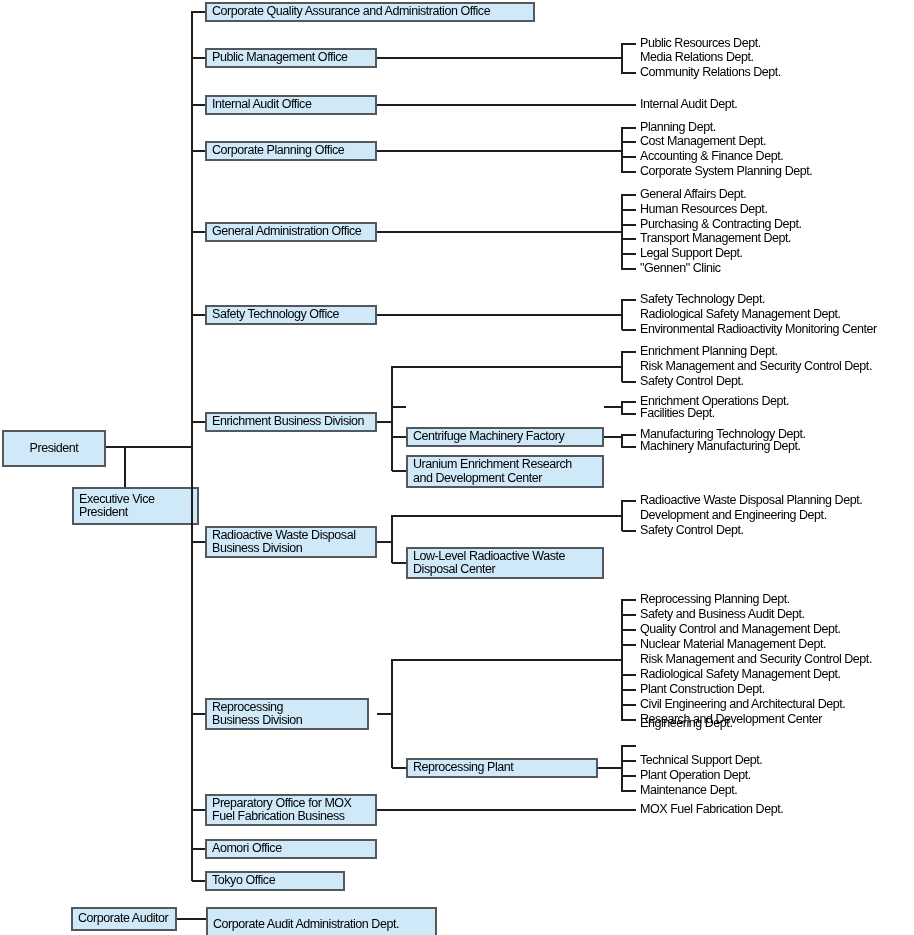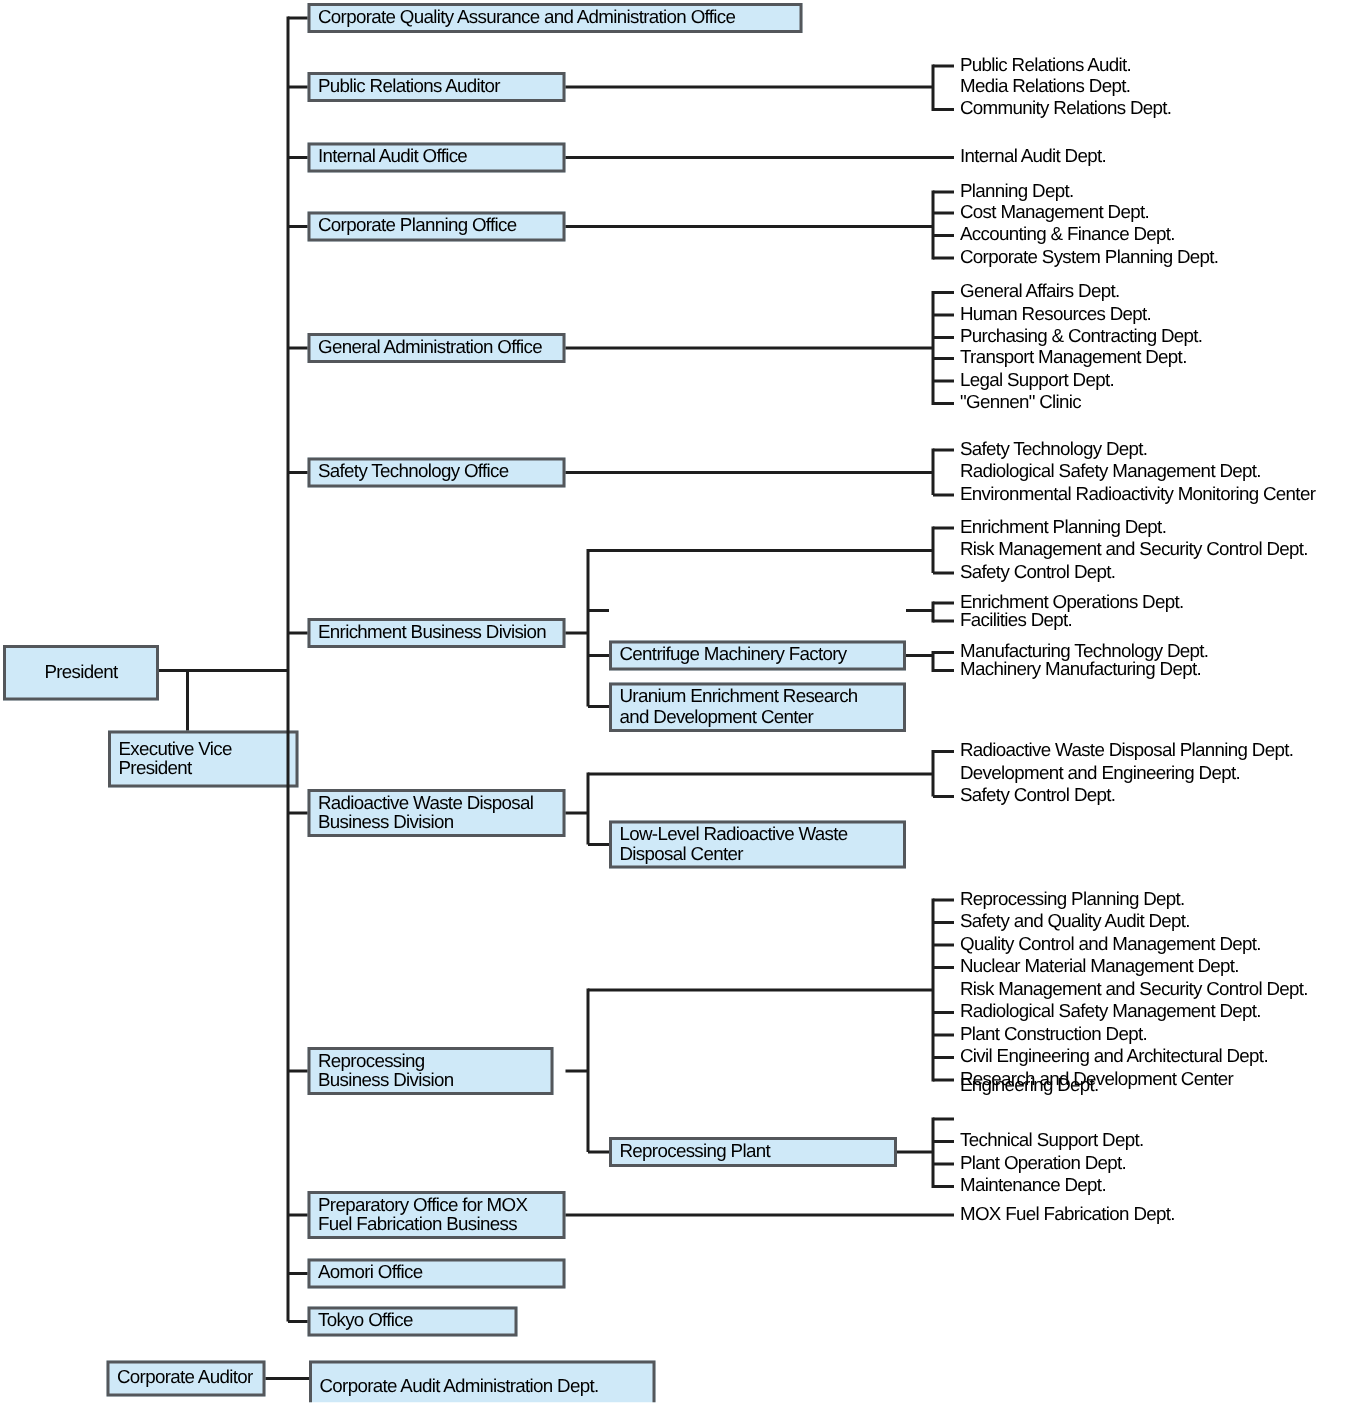--- a/index.html
+++ b/index.html
@@ -19,21 +19,21 @@
 
 <div class="stage">
 
   <div class="box ctr" style="left:2px;top:430px;width:104px;height:37px">President</div>
   <div class="box" style="left:72px;top:487px;width:127px;height:38px">Executive Vice
 President</div>
   <div class="box" style="left:71px;top:907px;width:106px;height:24px">Corporate Auditor</div>
   <div class="box" style="left:206px;top:907px;width:231px;height:35px">Corporate Audit Administration Dept.</div>
 
   <div class="box" style="left:205px;top:2px;width:330px;height:20px">Corporate Quality Assurance and Administration Office</div>
-  <div class="box" style="left:205px;top:48px;width:172px;height:20px">Public Relations Auditor</div>
+  <div class="box" style="left:205px;top:48px;width:172px;height:20px">Public Management Office</div>
   <div class="box" style="left:205px;top:95px;width:172px;height:20px">Internal Audit Office</div>
   <div class="box" style="left:205px;top:141px;width:172px;height:20px">Corporate Planning Office</div>
   <div class="box" style="left:205px;top:222px;width:172px;height:20px">General Administration Office</div>
   <div class="box" style="left:205px;top:305px;width:172px;height:20px">Safety Technology Office</div>
   <div class="box" style="left:205px;top:412px;width:172px;height:20px">Enrichment Business Division</div>
   <div class="box" style="left:205px;top:526px;width:172px;height:32px">Radioactive Waste Disposal
 Business Division</div>
   <div class="box" style="left:205px;top:698px;width:164px;height:32px">Reprocessing
 Business Division</div>
   <div class="box" style="left:205px;top:794px;width:172px;height:32px">Preparatory Office for MOX
@@ -140,21 +140,21 @@
   <i class="h" style="left:622px;top:689px;width:14px"></i>
   <i class="h" style="left:622px;top:704px;width:14px"></i>
   <i class="h" style="left:622px;top:719px;width:14px"></i>
 
   <i class="v" style="left:621px;top:745px;height:47px"></i>
   <i class="h" style="left:622px;top:745px;width:14px"></i>
   <i class="h" style="left:622px;top:760px;width:14px"></i>
   <i class="h" style="left:622px;top:775px;width:14px"></i>
   <i class="h" style="left:622px;top:790px;width:14px"></i>
 
-  <div class="dept" style="top:36px">Public Relations Audit.</div>
+  <div class="dept" style="top:36px">Public Resources Dept.</div>
   <div class="dept" style="top:50px">Media Relations Dept.</div>
   <div class="dept" style="top:65px">Community Relations Dept.</div>
 
   <div class="dept" style="top:97px">Internal Audit Dept.</div>
 
   <div class="dept" style="top:120px">Planning Dept.</div>
   <div class="dept" style="top:134px">Cost Management Dept.</div>
   <div class="dept" style="top:149px">Accounting &amp; Finance Dept.</div>
   <div class="dept" style="top:164px">Corporate System Planning Dept.</div>
 
@@ -177,21 +177,21 @@
   <div class="dept" style="top:406px">Facilities Dept.</div>
 
   <div class="dept" style="top:427px">Manufacturing Technology Dept.</div>
   <div class="dept" style="top:439px">Machinery Manufacturing Dept.</div>
 
   <div class="dept" style="top:493px">Radioactive Waste Disposal Planning Dept.</div>
   <div class="dept" style="top:508px">Development and Engineering Dept.</div>
   <div class="dept" style="top:523px">Safety Control Dept.</div>
 
   <div class="dept" style="top:592px">Reprocessing Planning Dept.</div>
-  <div class="dept" style="top:607px">Safety and Quality Audit Dept.</div>
+  <div class="dept" style="top:607px">Safety and Business Audit Dept.</div>
   <div class="dept" style="top:622px">Quality Control and Management Dept.</div>
   <div class="dept" style="top:637px">Nuclear Material Management Dept.</div>
   <div class="dept" style="top:652px">Risk Management and Security Control Dept.</div>
   <div class="dept" style="top:667px">Radiological Safety Management Dept.</div>
   <div class="dept" style="top:682px">Plant Construction Dept.</div>
   <div class="dept" style="top:697px">Civil Engineering and Architectural Dept.</div>
   <div class="dept" style="top:712px">Research and Development Center</div>
 
   <div class="dept" style="top:716px">Engineering Dept.</div>
   <div class="dept" style="top:753px">Technical Support Dept.</div>

